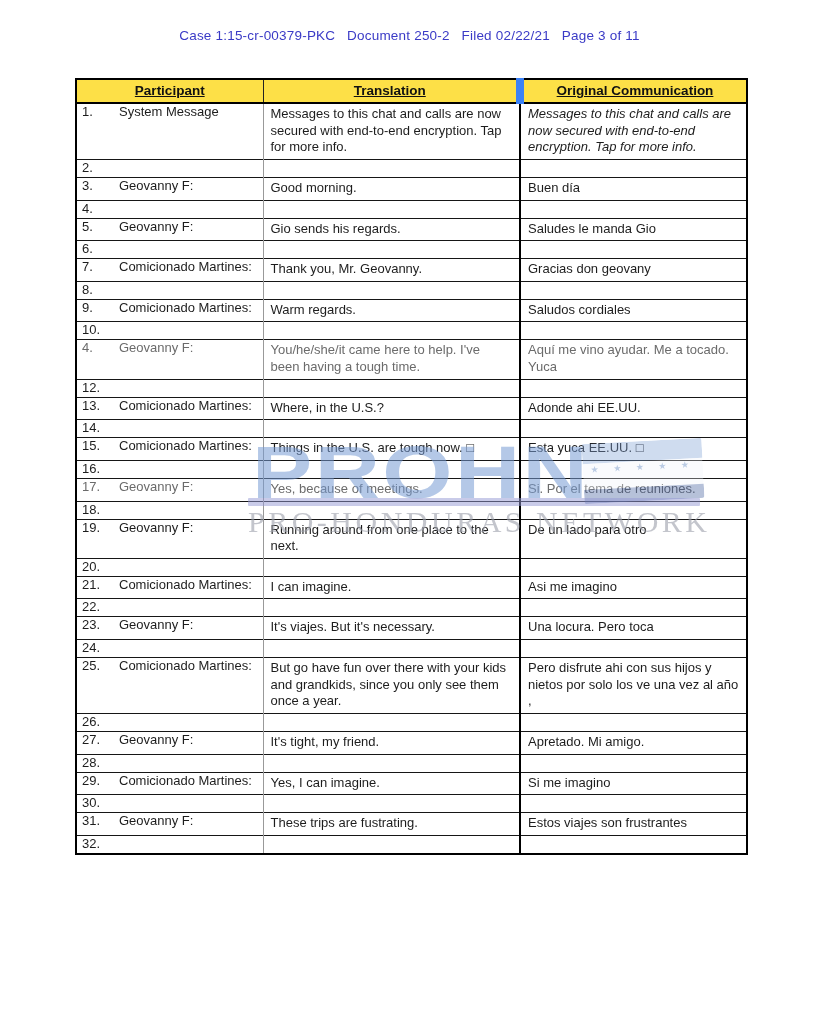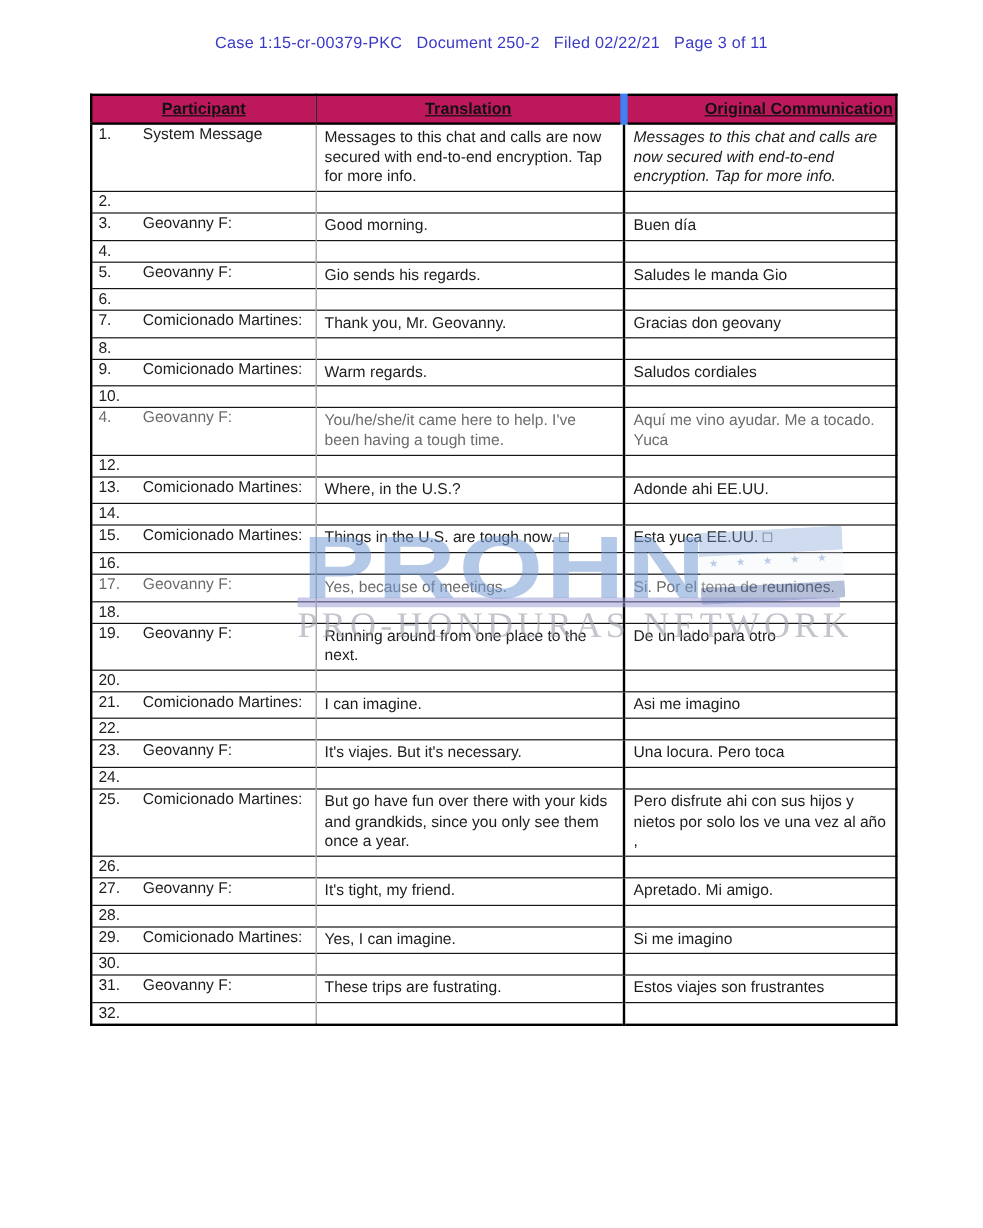--- a/index.html
+++ b/index.html
@@ -11,27 +11,27 @@
     text-align: center; font-size: 13.5px; font-weight: 400;
     color: #3a3ac6; white-space: pre; letter-spacing: 0.2px;
   }
 
   table.doc-table {
     position: absolute; left: 75px; top: 78px; width: 671px;
     border-collapse: collapse; table-layout: fixed;
     border: 2px solid #000; font-size: 13px;
   }
   th {
-    background: #be185d; font-weight: bold; text-decoration: underline;
+    background: #fde047; font-weight: bold; text-decoration: underline;
     font-size: 13.5px; padding: 3px 2px 4px; text-align: center;
     border-bottom: 2px solid #000; color: #111;
   }
   th.th-participant { width: 187px; border-right: 1.5px solid #222; }
-  th.th-translation { width: 257px; border-right: 6px solid #3b82f6; }
-  th.th-original    { width: 227px; text-align: right; }
+  th.th-translation { width: 257px; border-right: 8px solid #3b82f6; }
+  th.th-original    { width: 227px; }
 
   td { vertical-align: top; border-top: 1.5px solid #161616; line-height: 1.28; }
   td.cell-participant { padding: 0 2px 3px 5px; }
   td.cell-translation { border-left: 1px solid #999; border-right: 2px solid #000; padding: 2px 7px 3px; }
   td.cell-original    { padding: 2px 7px 3px; }
 
   .num  { display: inline-block; width: 37px; vertical-align: top; }
   .name { display: inline-block; width: 138px; vertical-align: top; }
 
   tr.muted td { color: #6b6b6b; }

